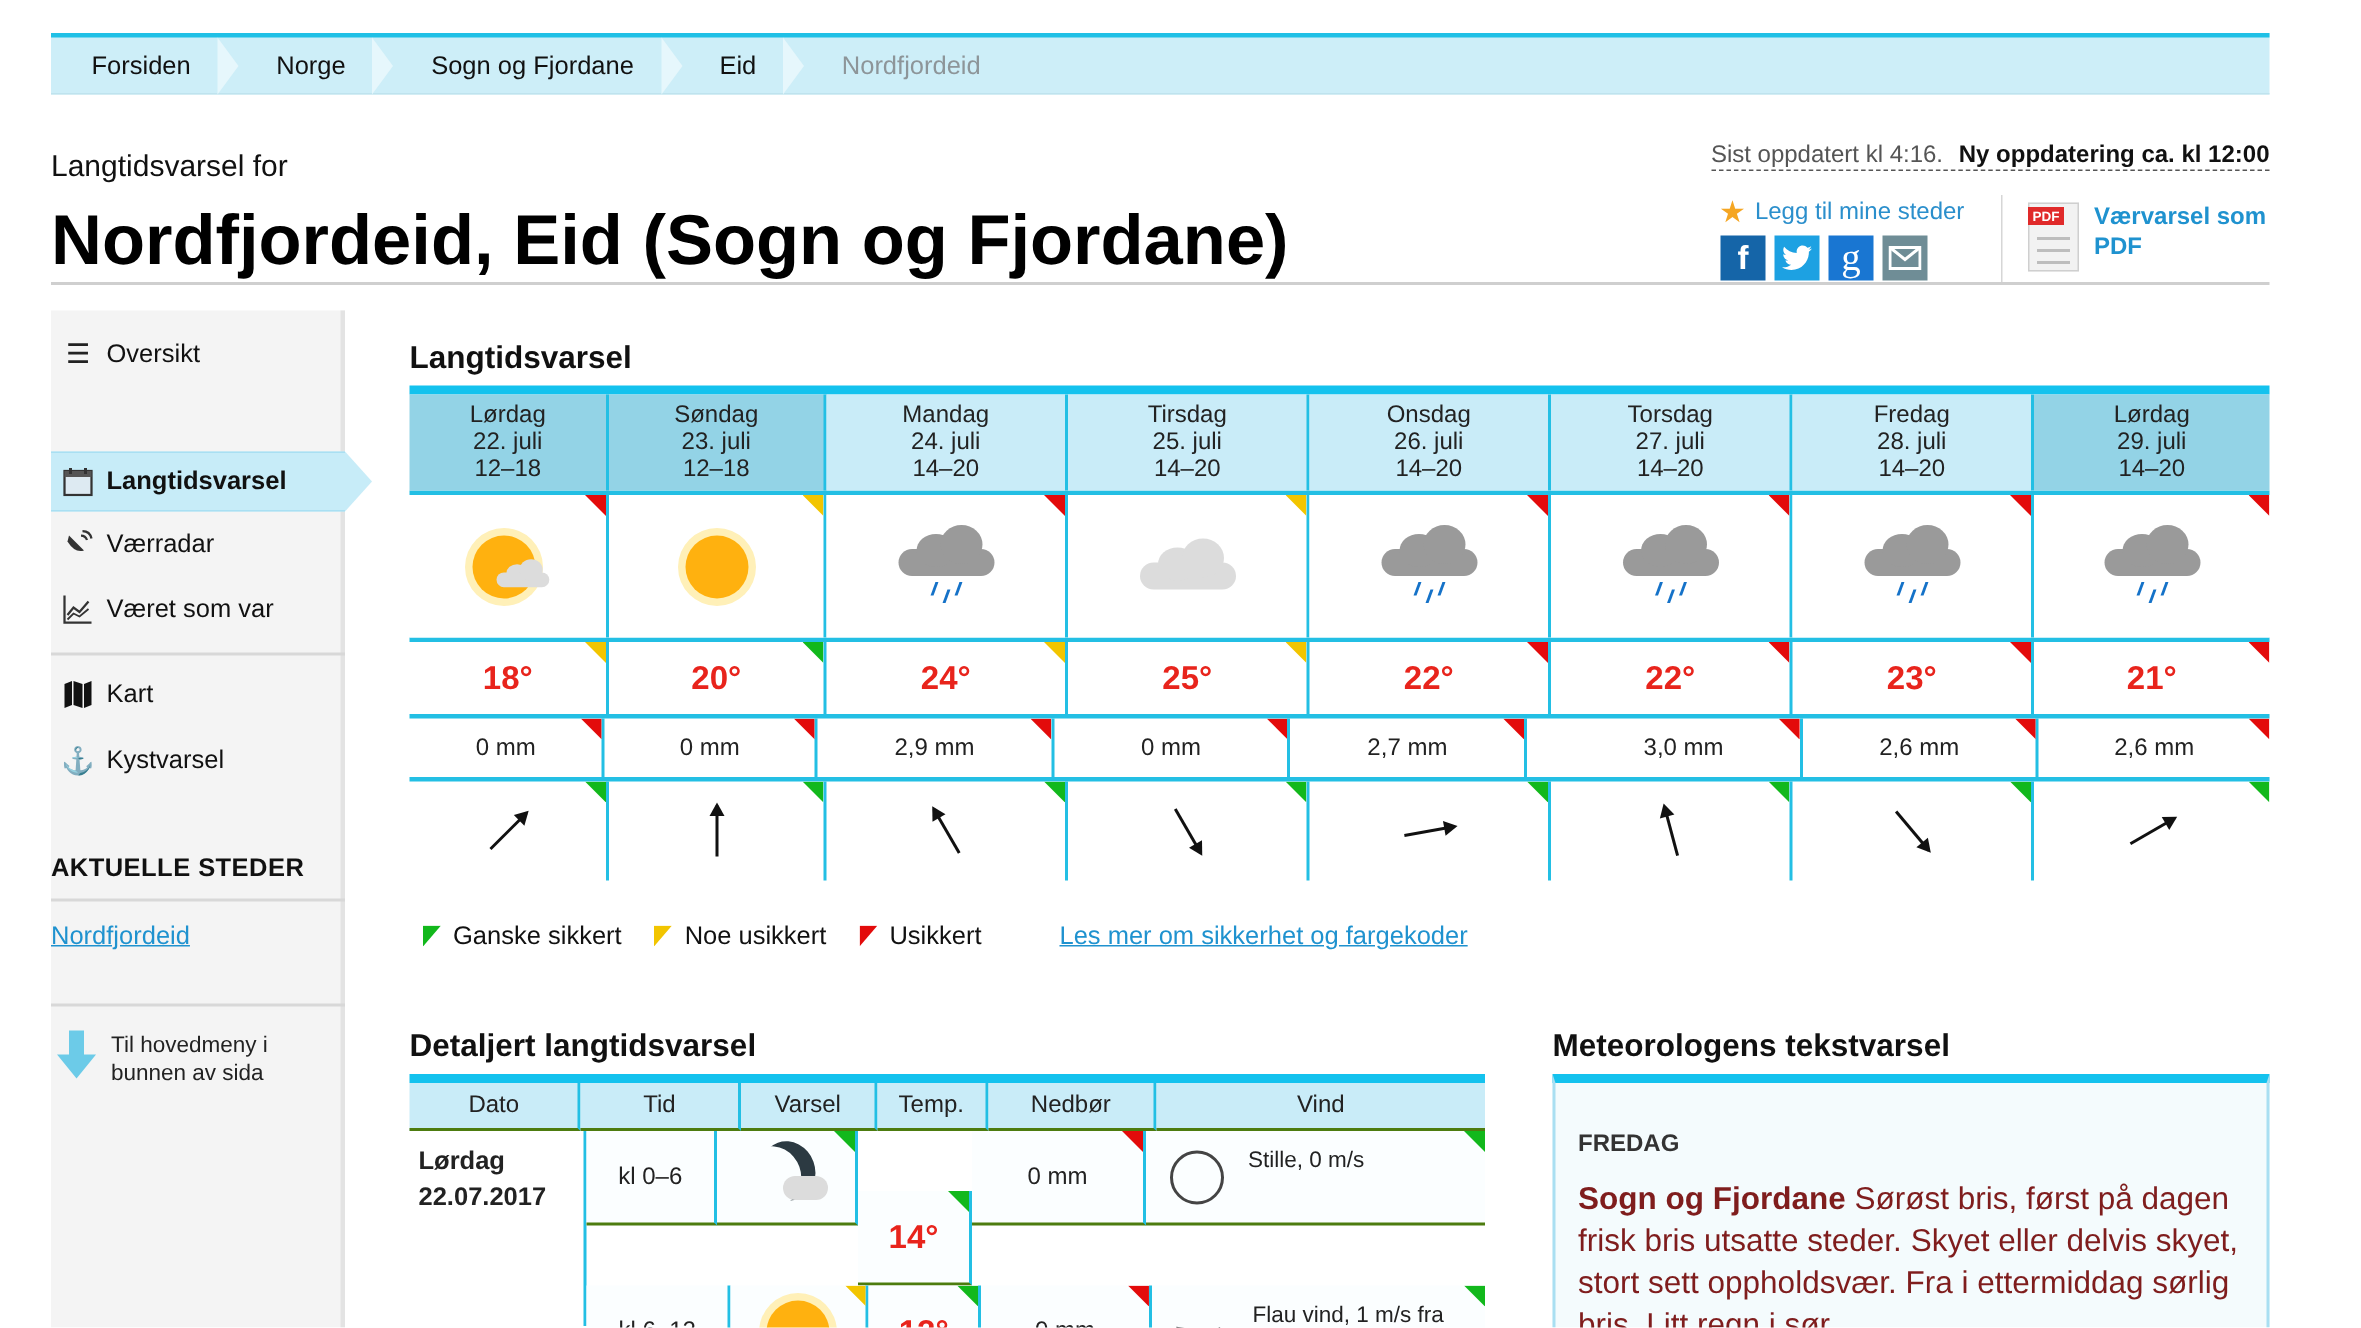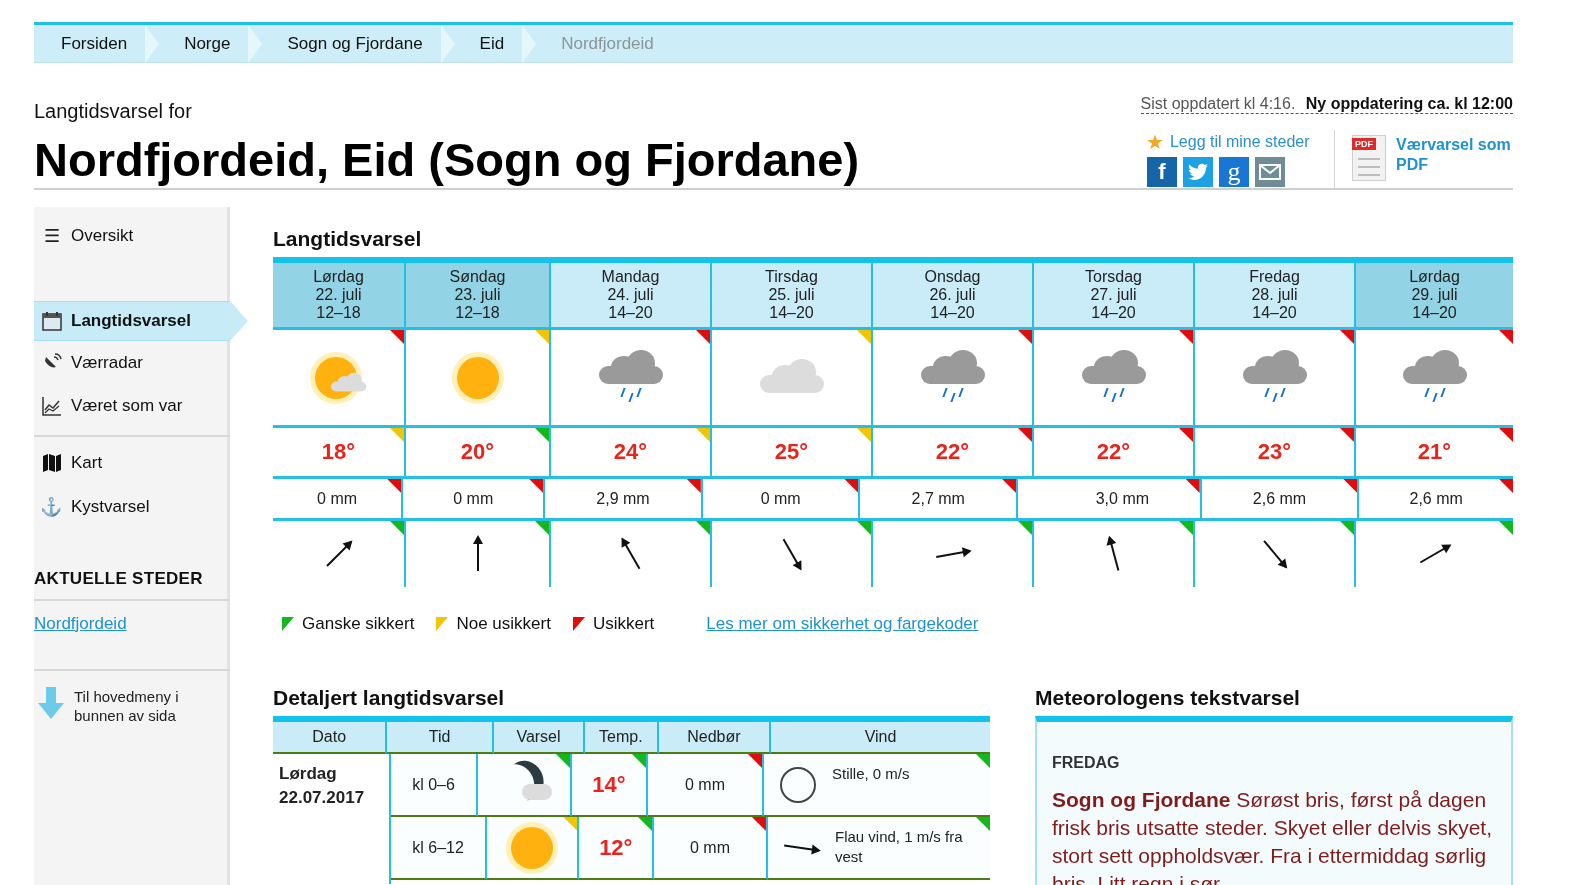--- a/index.html
+++ b/index.html
@@ -554,21 +554,21 @@
     <div style="width:599px" id="dt-rows">
         <div class="dt-row dt-body">
           <div class="dt-cell" style="width: 87px;">kl 0–6</div>
           <div class="dt-cell" style="width: 94px;">
             <div class="moon">
               <span class="m"></span>
               <span class="cl"></span>
             </div>
             <span class="corner green"></span>
           </div>
-          <div class="dt-cell dt-temp" style="width: 76px;">
+          <div class="dt-cell dt-temp" style="width: 76px; margin-top: 40px;">
             <span>14°</span>
             <span class="corner green"></span>
           </div>
           <div class="dt-cell" style="width: 116px;">
             <span>0 mm</span>
             <span class="corner red"></span>
           </div>
           <div class="dt-cell dt-wind" style="width: 226px;">
             <span class="still"></span>
             <span class="dt-wind-text">Stille, 0 m/s</span>

